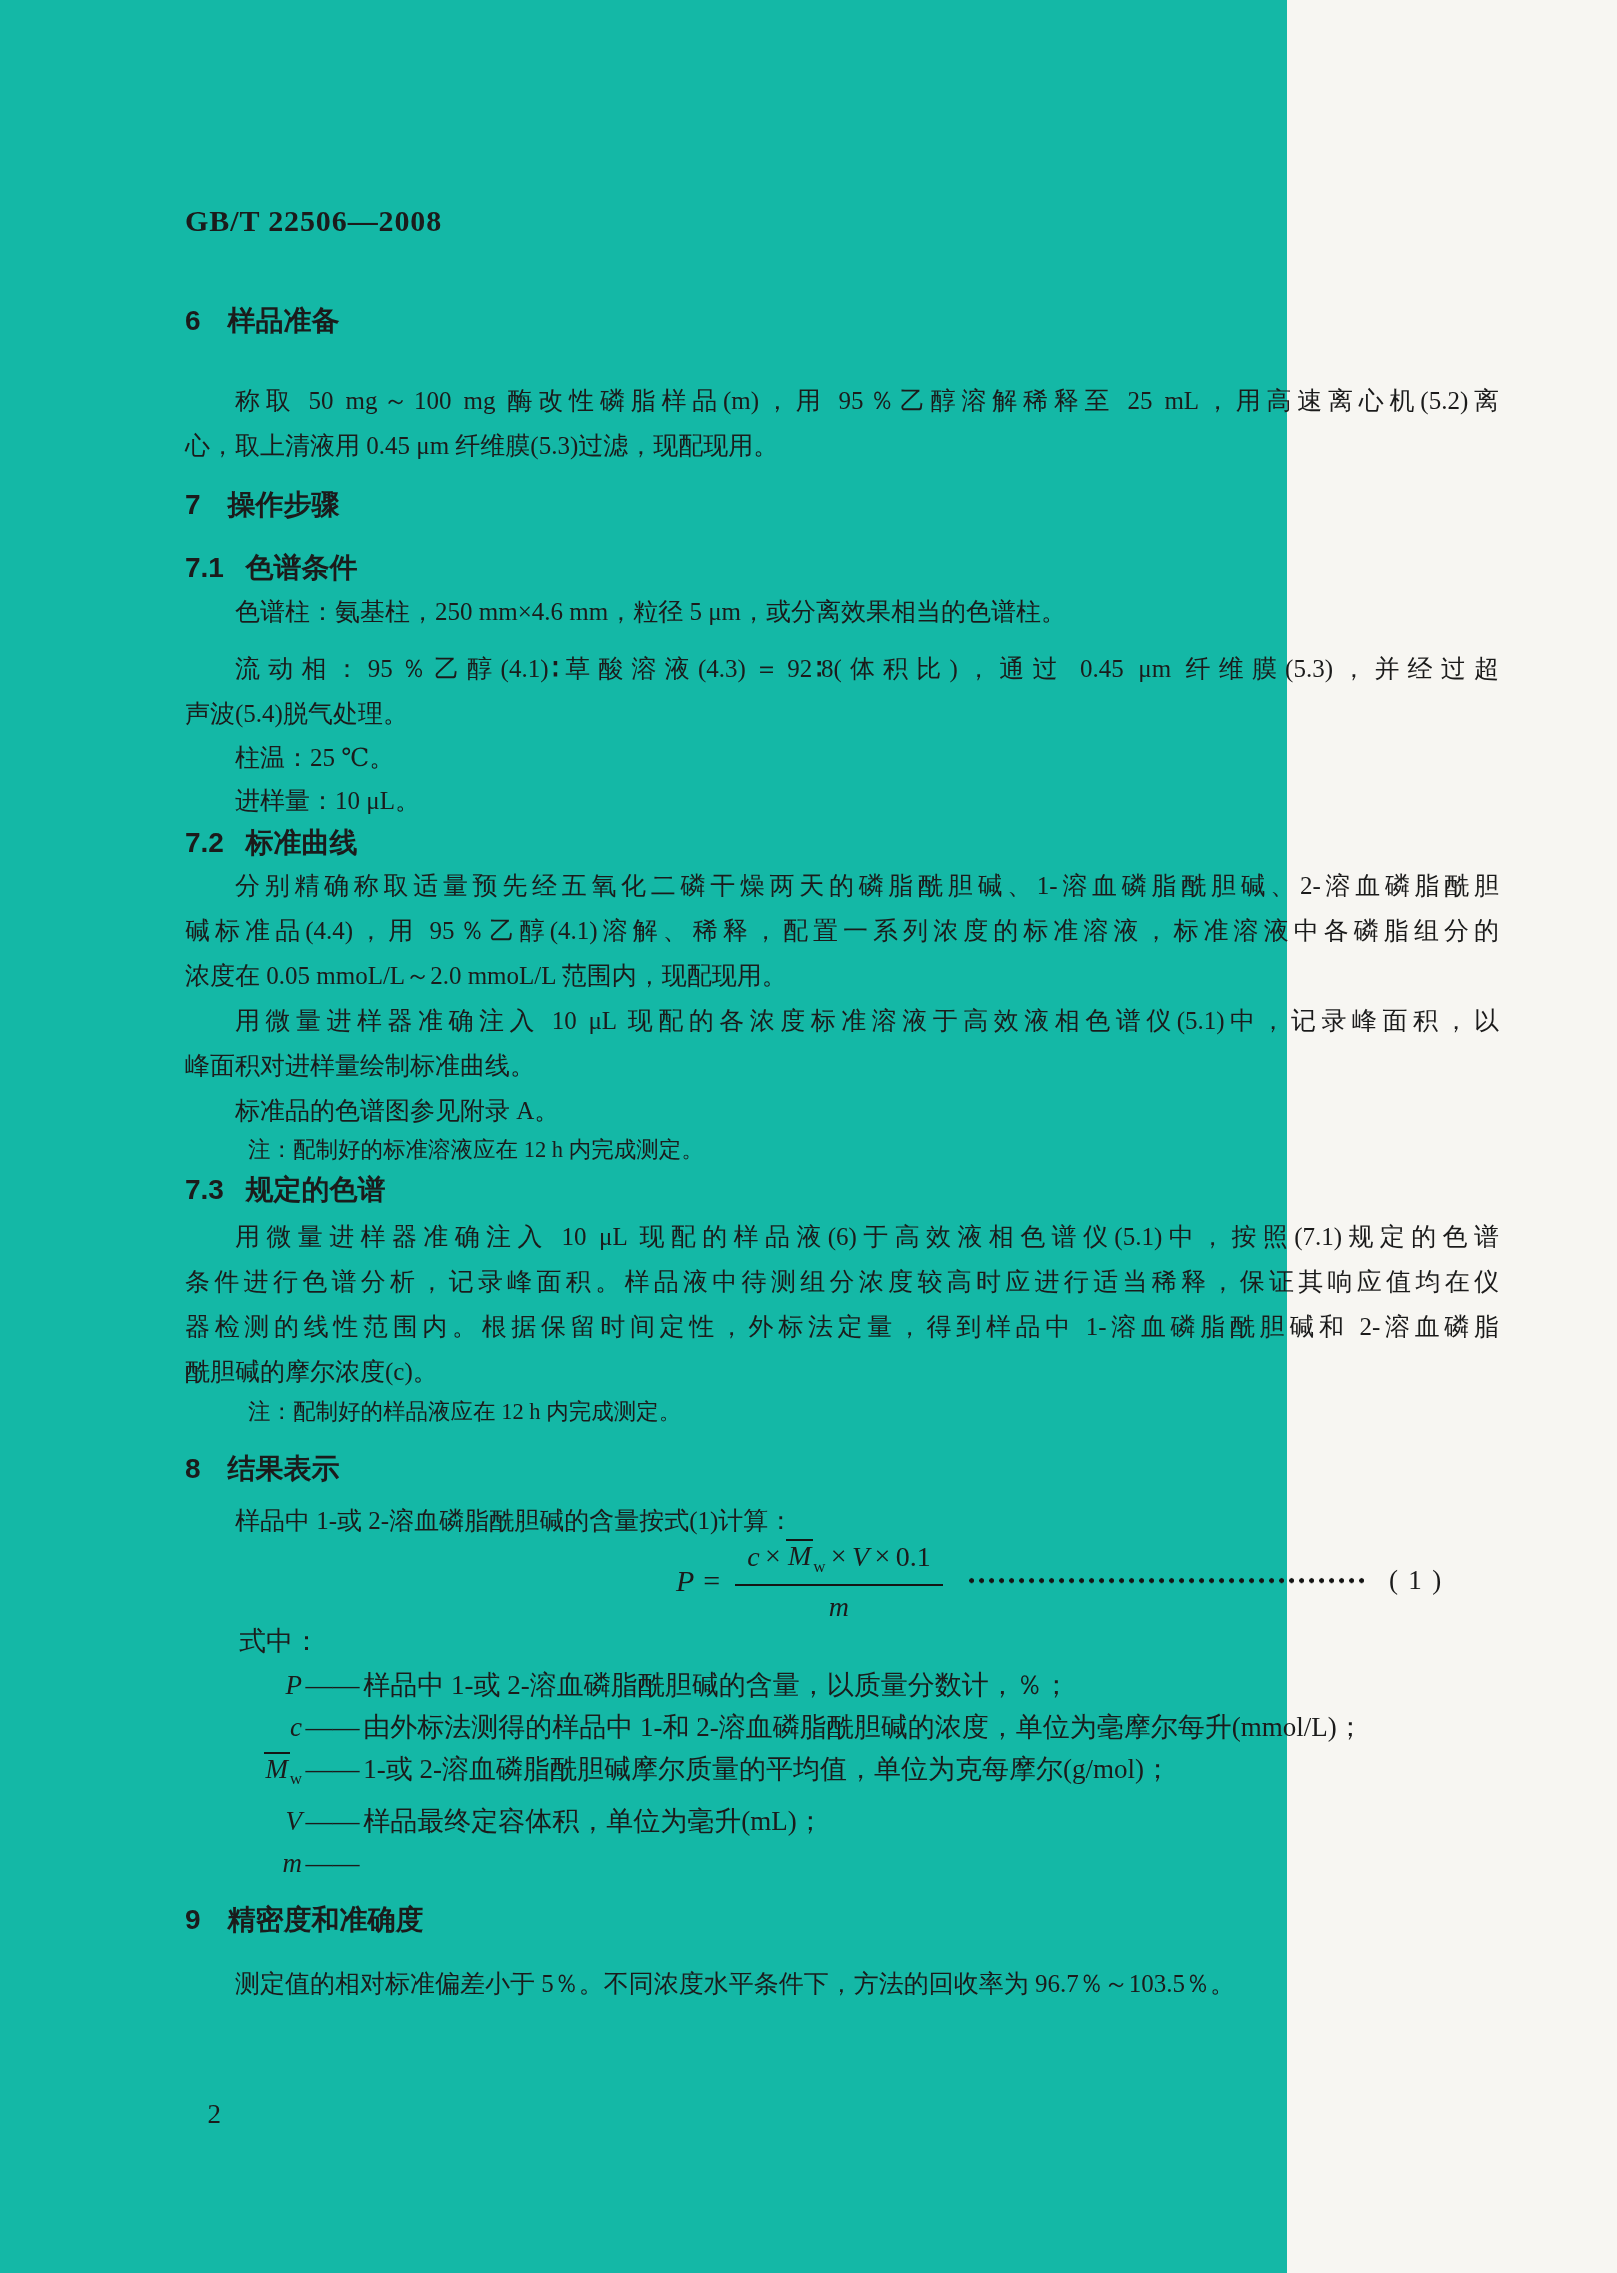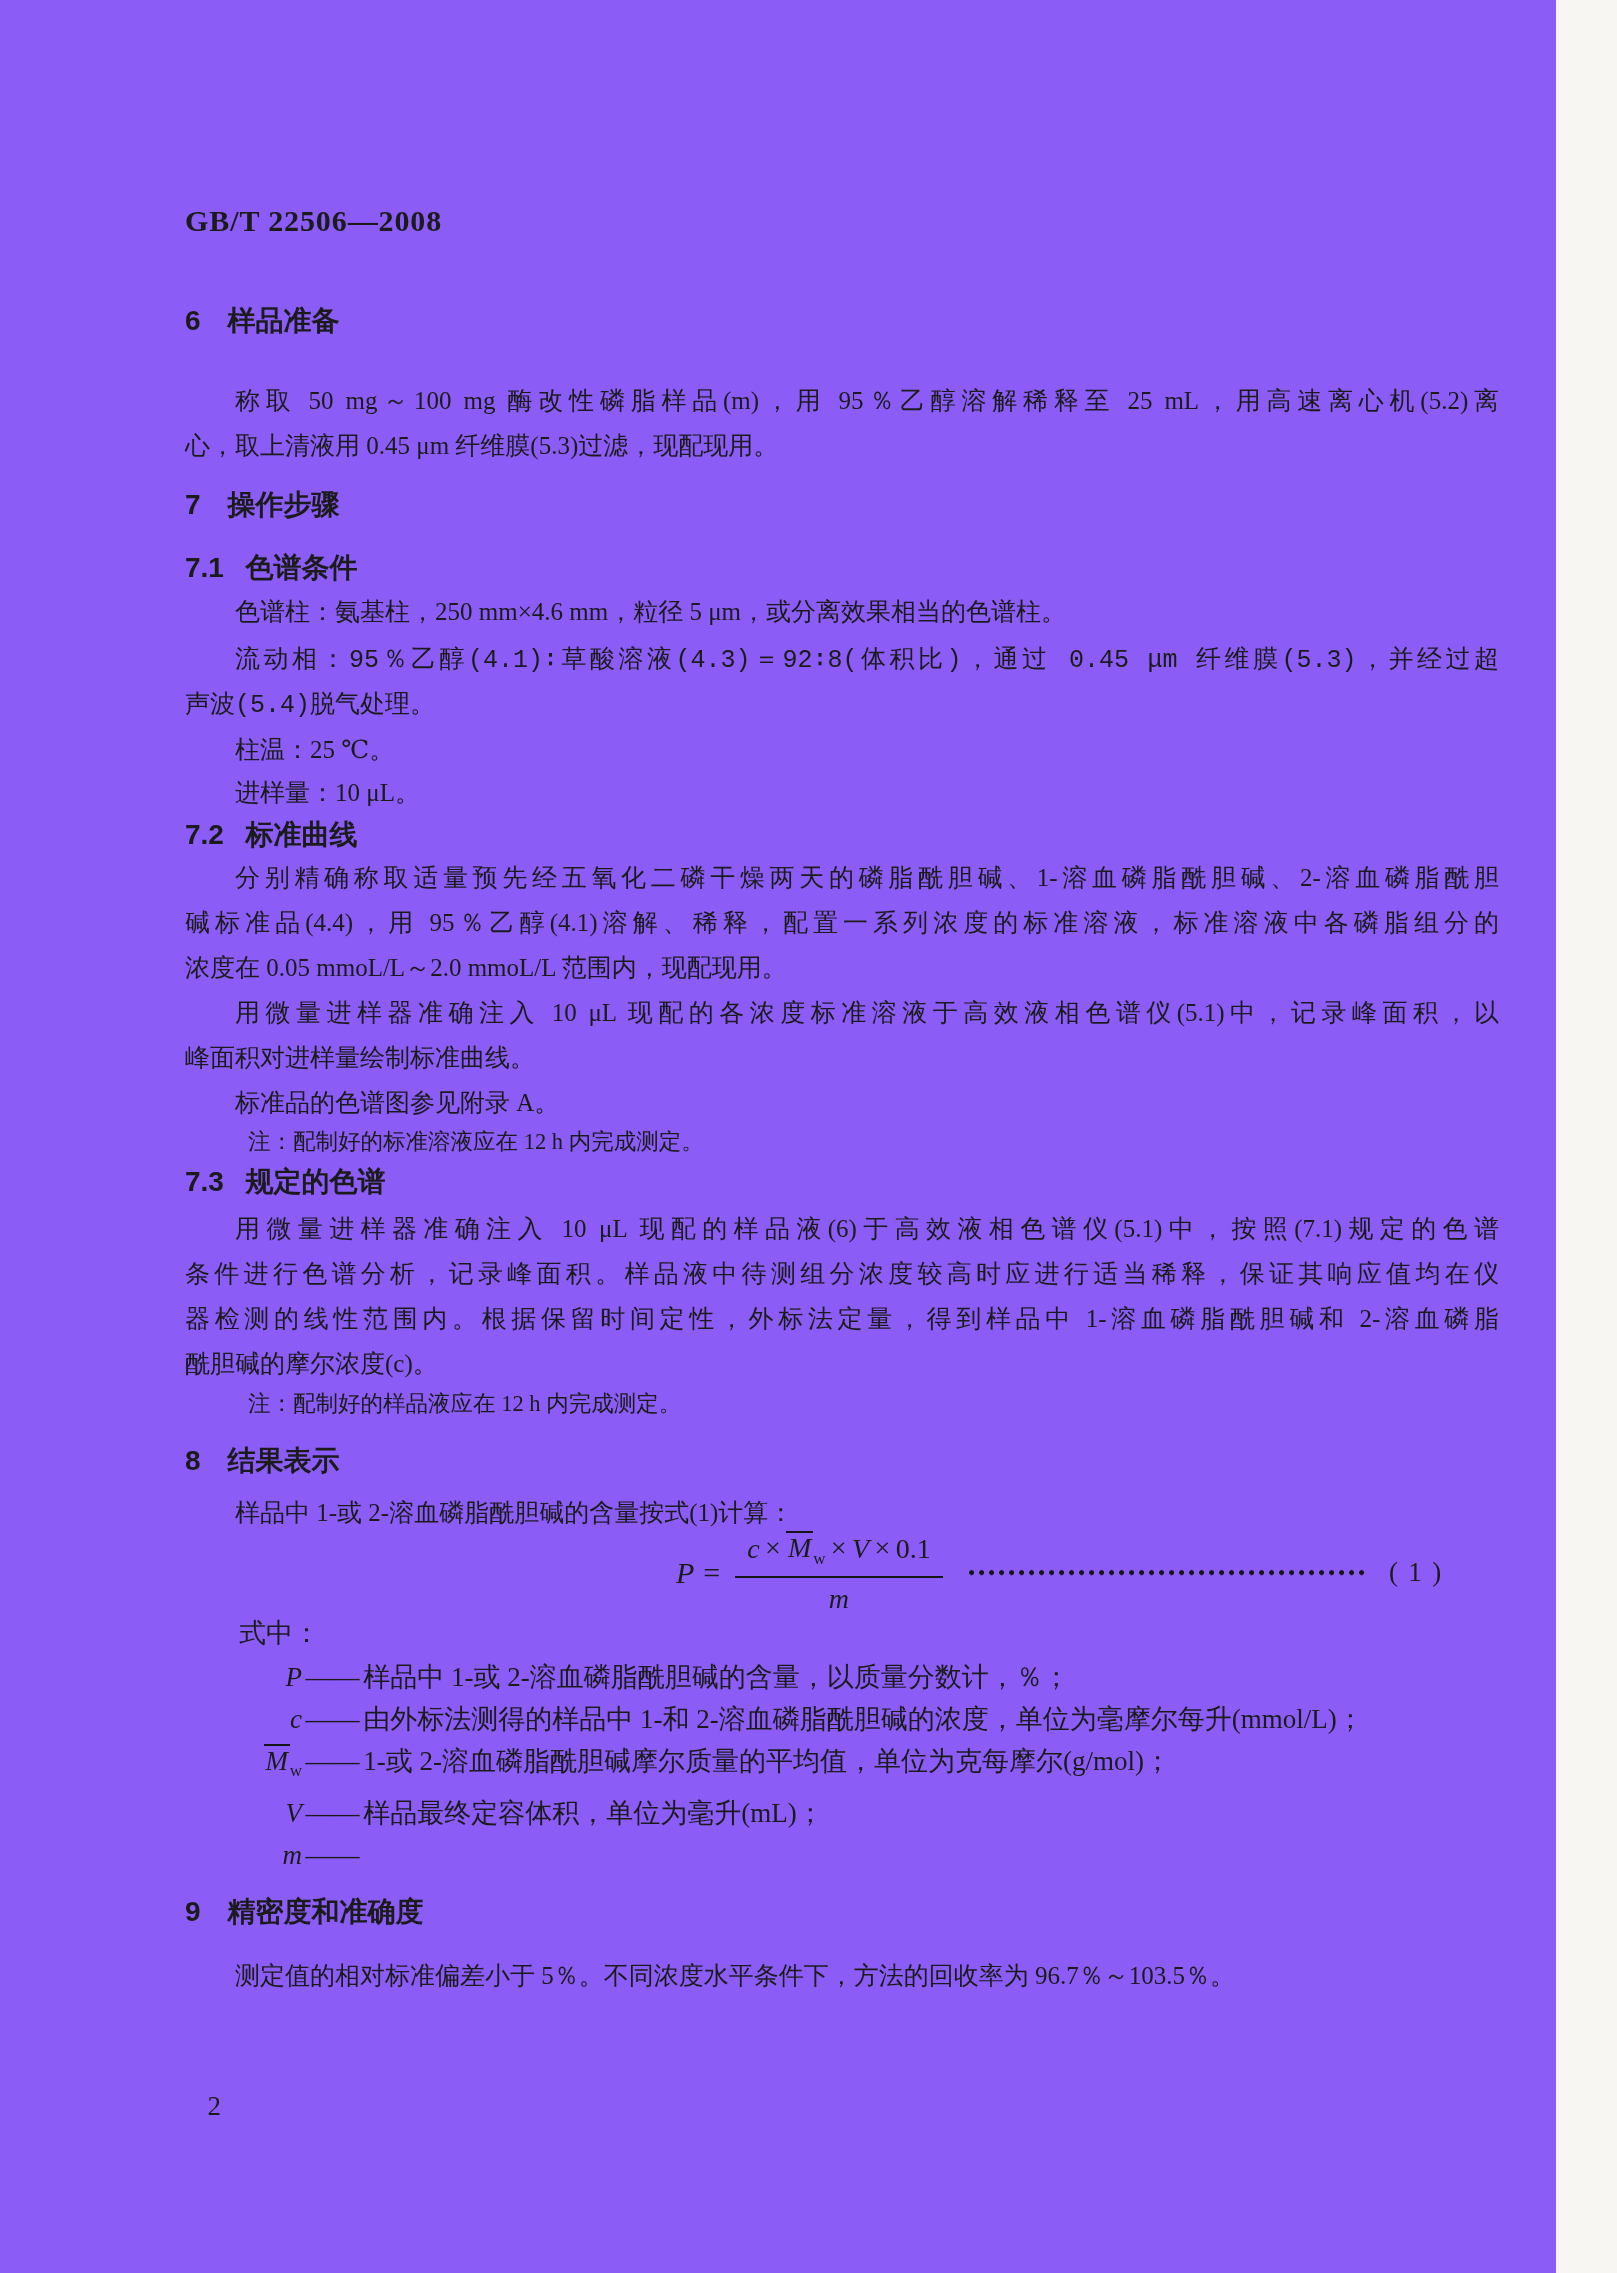--- a/index.html
+++ b/index.html
@@ -7,22 +7,22 @@
   body{
     width:1617px;height:2274px;
     background:#f7f6f2;
     font-family:"Liberation Serif","DejaVu Serif",serif;
     color:#1b1b1b;
     position:relative;
     overflow:hidden;
   }
   .page{
     box-sizing:border-box;
-    width:1556px;height:2274px;
-    background:#8b5cf6;
+    width:1287px;height:2274px;
+    background:#14b8a6;
     padding:203px 119px 0 185px;
   }
   .content{width:1314px;}
 
   
   .doc-header{
     font-size:30px;font-weight:700;line-height:36px;
     font-family:"Liberation Serif","DejaVu Serif",serif;
     letter-spacing:0.9px;
   }
@@ -46,21 +46,21 @@
     font-size:22.5px;line-height:36px;
     padding-left:63px;
   }
 
   
   .mt-s6h{margin-top:61px;}
   .mt-s6p{margin-top:37px;}
   .mt-s7h{margin-top:16px;}
   .mt-s71h{margin-top:21.6px;}
   .mt-tight{margin-top:1.8px;}
-  .mt-cond{margin-top:4px;font-family:Liberation Mono, monospace;}
+  .mt-cond{margin-top:12px;}
   .cond3 .line{line-height:43px;}
   .mt-s72h{margin-top:0px;}
   .mt-0{margin-top:0px;}
   .mt-note1{margin-top:-1.8px;}
   .mt-s73h{margin-top:1.8px;}
   .mt-s73p{margin-top:3.6px;}
   .mt-s8h{margin-top:18px;}
   .mt-intro{margin-top:9px;}
   .mt-s9h{margin-top:14.4px;}
   .mt-s9p{margin-top:21.6px;}

